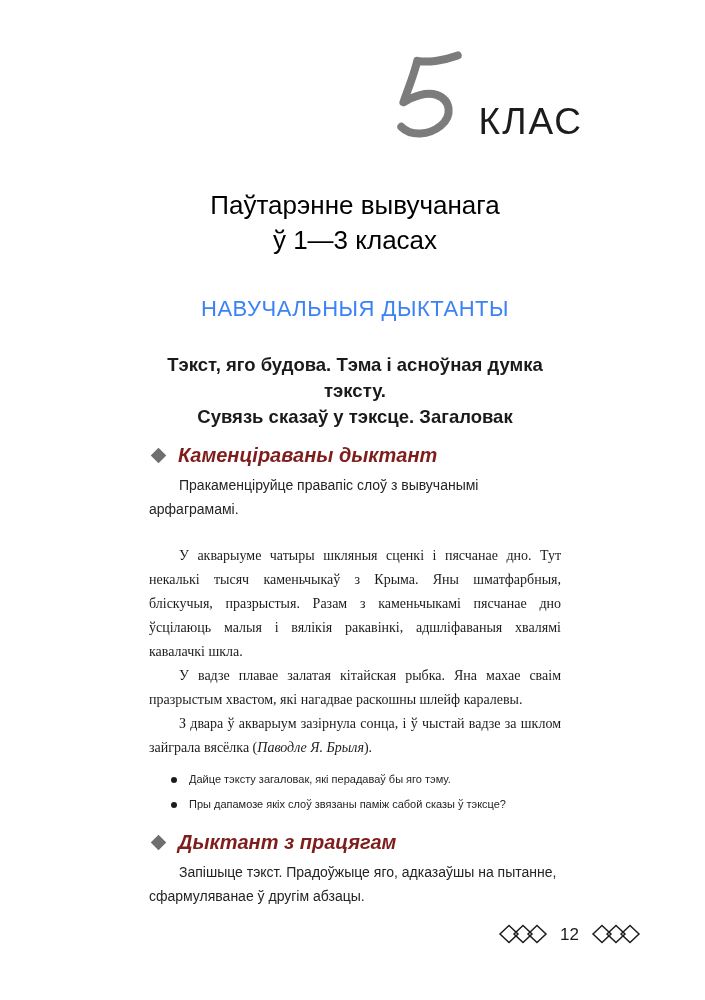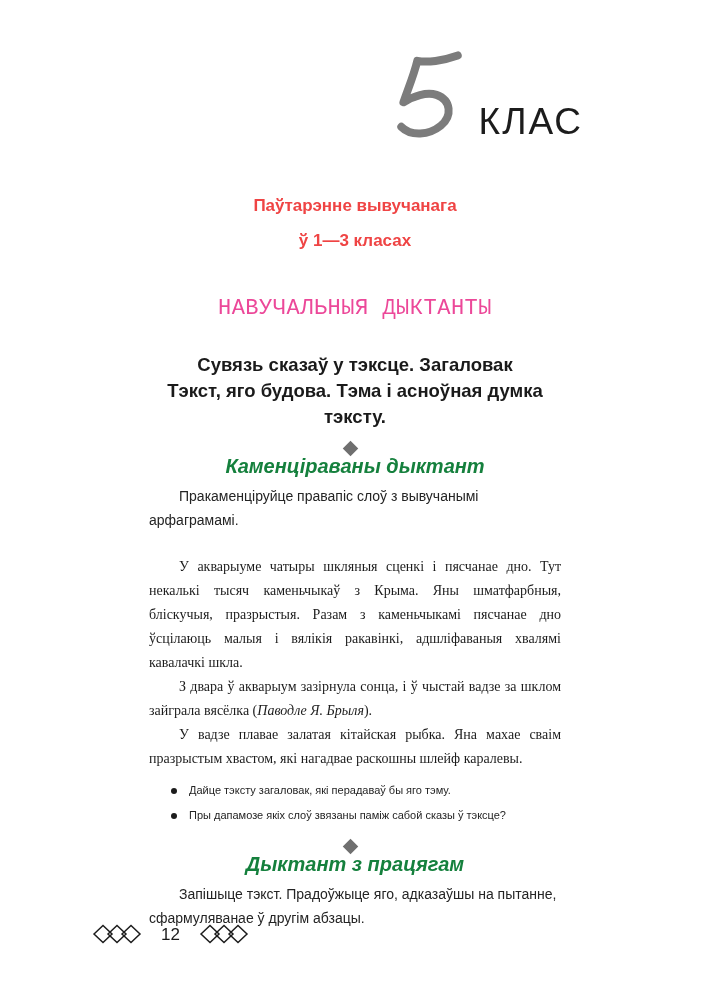--- a/index.html
+++ b/index.html
@@ -39,36 +39,36 @@
     margin-left: 12px;
     margin-bottom: 6px;
     line-height: 1;
   }
 
   
   .chapter-title {
     margin: 42px 0 0 0;
     text-align: center;
     font-family: "Liberation Sans", sans-serif;
-    font-weight: 700;
-    font-size: 17px;
+    font-weight: 400;
+    font-size: 26px;
     line-height: 35px;
-    color: #ef4444;
+    color: #000000;
   }
   .chapter-title span { display: block; }
 
   .section-heading {
     margin: 38px 0 0 0;
     text-align: center;
-    font-family: Liberation Mono, monospace;
+    font-family: Liberation Sans, sans-serif;
     font-weight: 400;
     font-size: 22px;
     letter-spacing: 0.5px;
     line-height: 25px;
-    color: #ec4899;
+    color: #3b82f6;
   }
 
   .topic-title {
     margin: 31px 0 0 0;
     text-align: center;
     font-family: "Liberation Sans", sans-serif;
     font-weight: 700;
     font-size: 18.5px;
     line-height: 26px;
     color: #1a1a1a;
@@ -78,22 +78,21 @@
   
   .exercise-heading {
     display: flex;
     align-items: center;
     margin-top: 13px;
     font-family: "Liberation Sans", sans-serif;
     font-weight: 700;
     font-style: italic;
     font-size: 20px;
     line-height: 25px;
-    color: #15803d;
-    flex-direction: column;
+    color: #7f1d1d;
   }
   .exercise-heading .diamond-icon {
     width: 11px; height: 11px;
     background: var(--diamond-bullet);
     transform: rotate(45deg);
     margin: 0 14px 0 4px;
     flex: none;
   }
 
   .instruction {
@@ -135,24 +134,23 @@
     margin: 10px 12px 0 0;
     flex: none;
   }
 
   
   .page-footer {
     position: absolute;
     left: 0; right: 0;
     bottom: 56px;
     display: flex;
-    justify-content: flex-start;
+    justify-content: flex-end;
     align-items: center;
-    gap: 19px;
-    margin-left: 28px;
+    gap: 12px;
   }
   .page-number {
     font-family: "Liberation Sans", sans-serif;
     font-size: 17px;
     color: #1a1a1a;
     line-height: 1;
   }
   .ornament-svg { display: block; }
 </style>
 </head>
@@ -168,34 +166,34 @@
   </div>
 
   <h1 class="chapter-title">
     <span>Паўтарэнне вывучанага</span>
     <span>ў 1—3 класах</span>
   </h1>
 
   <h2 class="section-heading">НАВУЧАЛЬНЫЯ ДЫКТАНТЫ</h2>
 
   <h3 class="topic-title">
+    <span>Тэкст, яго будова. Тэма і асноўная думка тэксту.</span>
     <span>Сувязь сказаў у тэксце. Загаловак</span>
-    <span>Тэкст, яго будова. Тэма і асноўная думка тэксту.</span>
   </h3>
 
   <section>
     <div class="exercise-heading">
       <span class="diamond-icon"></span>
       <span>Каменціраваны дыктант</span>
     </div>
     <p class="instruction">Пракаменціруйце правапіс слоў з вывучанымі арфаграмамі.</p>
 
     <p class="body-text">У акварыуме чатыры шкляныя сценкі і пясчанае дно. Тут некалькі тысяч каменьчыкаў з Крыма. Яны шматфарбныя, бліскучыя, празрыстыя. Разам з каменьчыкамі пясчанае дно ўсцілаюць малыя і вялікія ракавінкі, адшліфаваныя хвалямі кавалачкі шкла.</p>
+    <p class="body-text">У вадзе плавае залатая кітайская рыбка. Яна махае сваім празрыстым хвастом, які нагадвае раскошны шлейф каралевы.</p>
     <p class="body-text"><span>З двара ў акварыум зазірнула сонца, і ў чыстай вадзе за шклом зайграла вясёлка (</span><span class="attribution">Паводле Я. Брыля</span><span>).</span></p>
-    <p class="body-text">У вадзе плавае залатая кітайская рыбка. Яна махае сваім празрыстым хвастом, які нагадвае раскошны шлейф каралевы.</p>
 
     <ul class="task-list">
       <li class="task-item">
         <span class="bullet-dot-icon"></span>
         <span>Дайце тэксту загаловак, які перадаваў бы яго тэму.</span>
       </li>
       <li class="task-item">
         <span class="bullet-dot-icon"></span>
         <span>Пры дапамозе якіх слоў звязаны паміж сабой сказы ў тэксце?</span>
       </li>

